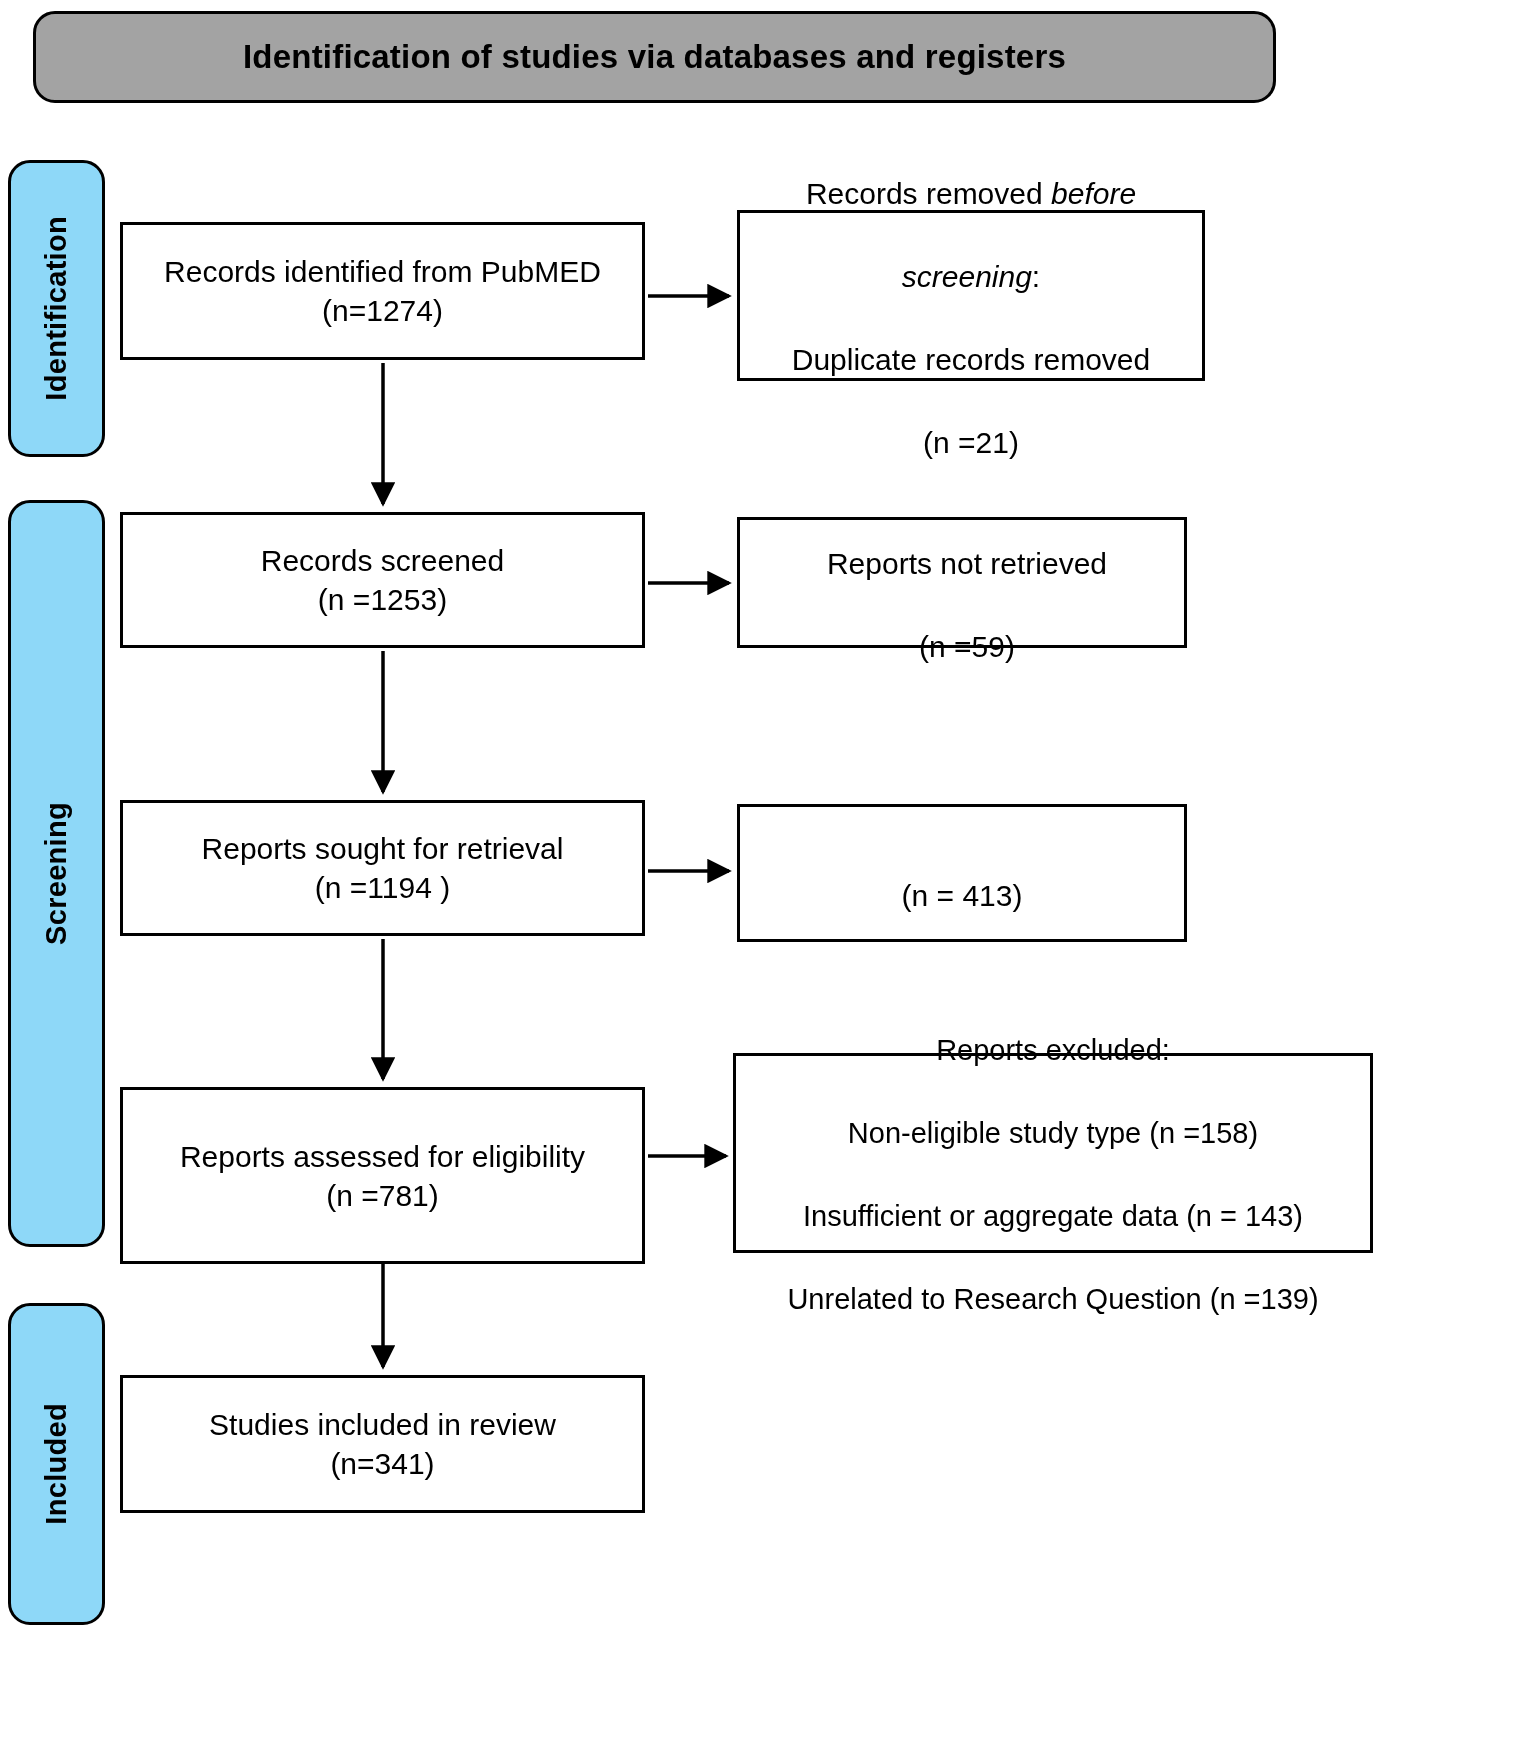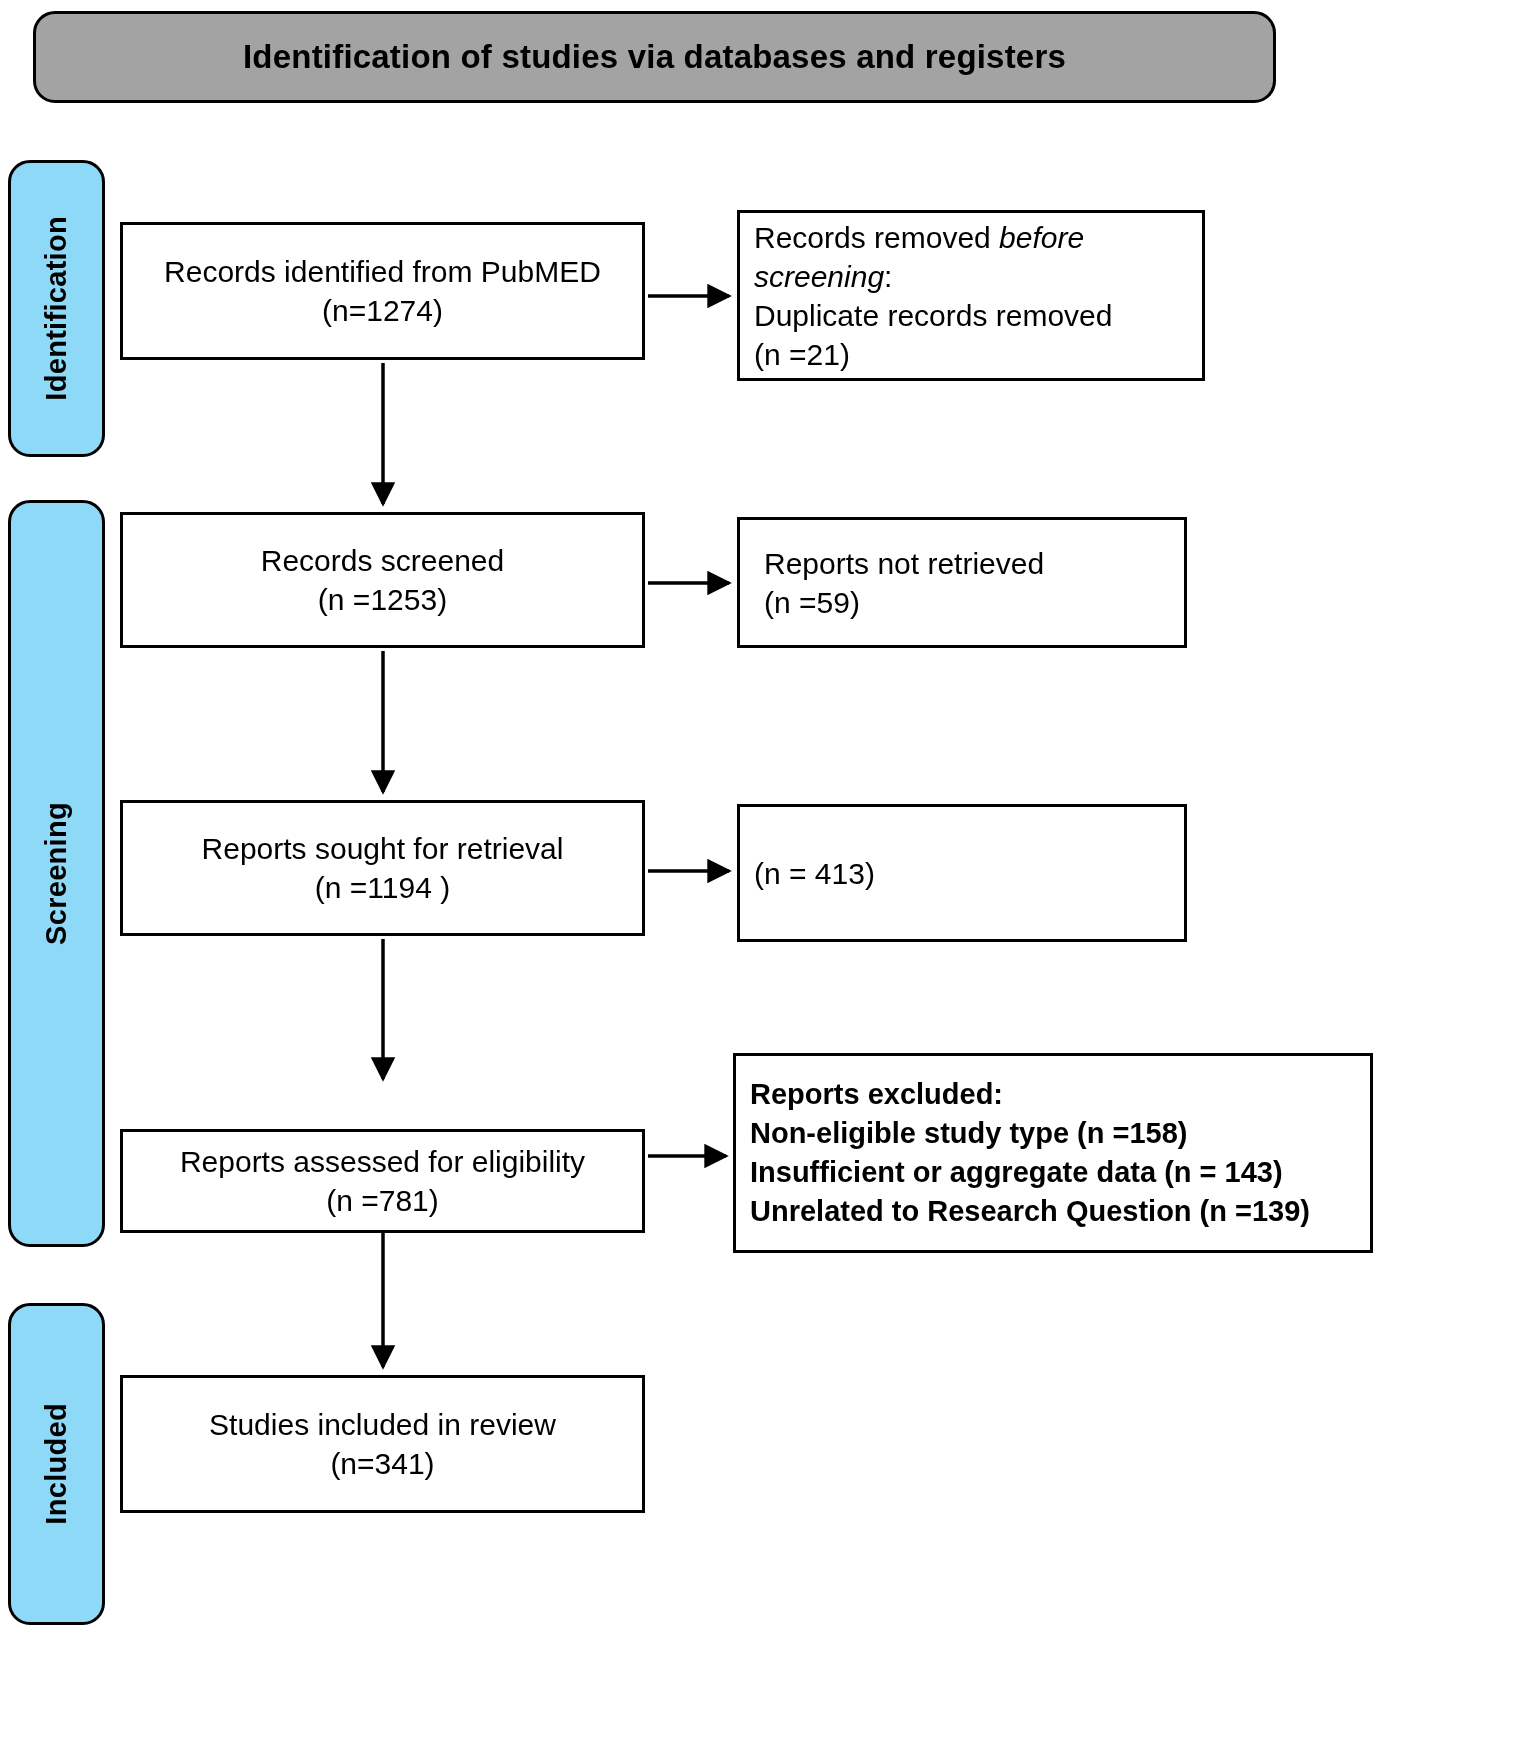--- a/index.html
+++ b/index.html
@@ -77,35 +77,35 @@
     justify-content: center;
     padding: 6px 14px;
   }
   .box .line {
     font-size: 30px;
     line-height: 1.30;
     color: #000000;
     white-space: nowrap;
   }
   .box.centered .line { text-align: center; }
-  .box.leftal .line   { text-align: left; }
+  .box.leftal .line   { text-align: center; margin-top: 44px; }
   .box .line .it { font-style: italic; }
 
   
   #box-identified { left: 120px; top: 222px; width: 525px; height: 138px; }
   #box-screened   { left: 120px; top: 512px; width: 525px; height: 136px; }
   #box-sought     { left: 120px; top: 800px; width: 525px; height: 136px; }
-  #box-assessed   { left: 120px; top: 1087px; width: 525px; height: 104px; margin-top: 42px; }
+  #box-assessed   { left: 120px; top: 1087px; width: 525px; height: 177px; }
   #box-included   { left: 120px; top: 1375px; width: 525px; height: 138px; }
 
   
   #box-removed    { left: 737px; top: 210px; width: 468px; height: 171px; }
   #box-notretr    { left: 737px; top: 517px; width: 450px; height: 131px; padding-left: 24px; }
   #box-excluded   { left: 737px; top: 804px; width: 450px; height: 138px; }
-  #box-repexcl    { left: 733px; top: 1053px; width: 640px; height: 200px; font-weight: bold; }
+  #box-repexcl    { left: 733px; top: 1053px; width: 640px; height: 200px; }
   #box-repexcl .line { font-size: 29px; line-height: 1.34; }
 
   
   #connectors {
     position: absolute;
     left: 0; top: 0;
     width: 1535px;
     height: 1746px;
     pointer-events: none;
   }

